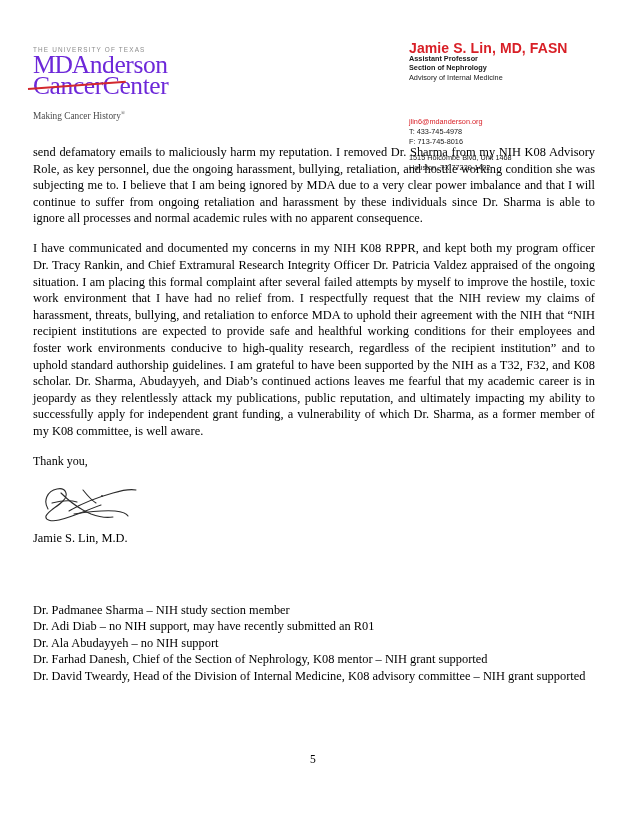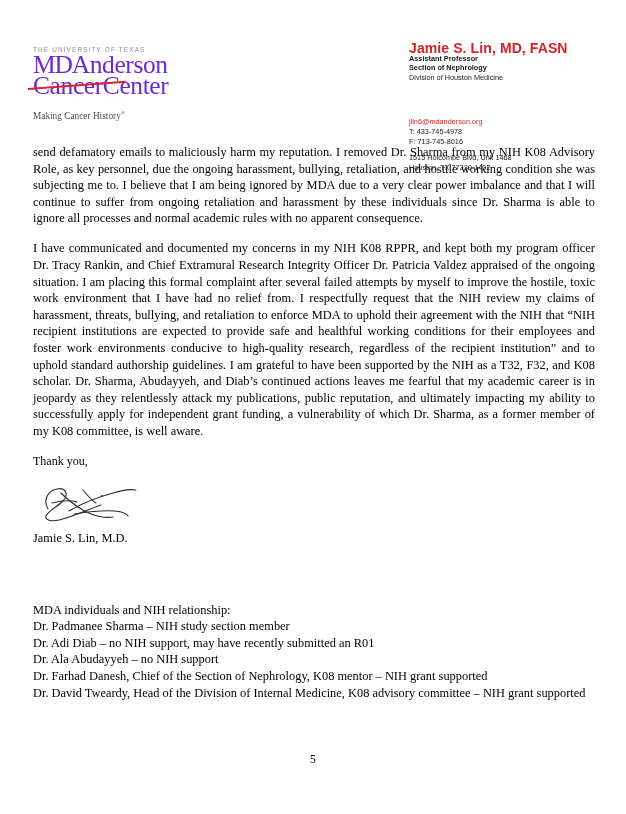--- a/index.html
+++ b/index.html
@@ -162,21 +162,21 @@
         <span class="logo-line1"><span class="logo-md">MD</span><span>Anderson</span></span>
         <span class="logo-line2"><span class="logo-strike-word">Cancer</span><span>Center</span><span class="strike-bar"></span></span>
       </div>
       <div class="logo-tagline"><span>Making Cancer History</span><sup>®</sup></div>
     </div>
 
     <div class="contact-block">
       <div class="contact-name">Jamie S. Lin, MD, FASN</div>
       <div class="contact-bold">Assistant Professor</div>
       <div class="contact-bold">Section of Nephrology</div>
-      <div class="contact-plain">Division of Houston Medicine</div>
+      <div class="contact-plain">Advisory of Internal Medicine</div>
       <div class="contact-gap"></div>
       <div class="contact-email">jlin6@mdanderson.org</div>
       <div class="contact-plain">T: 433-745-4978</div>
       <div class="contact-plain">F: 713-745-8016</div>
       <div class="contact-gap"></div>
       <div class="contact-plain">1515 Holcombe Blvd, Unit 1468</div>
       <div class="contact-plain">Houston, TX 77230-1402</div>
     </div>
 
   </div>
@@ -198,21 +198,20 @@
           <path d="M35 33 C48 31, 64 29, 76 30 C84 31, 88 33, 89 35"></path>
           <path d="M13 22 C21 20, 31 19, 38 21"></path>
         </g>
         <circle cx="63" cy="15" r="0.9" fill="#2b2b2b"></circle>
       </svg>
     </div>
 
     <div class="signer">Jamie S. Lin, M.D.</div>
 
     <div class="relationship-block">
-      <div>MDA individuals and NIH relationship:</div>
       <div>Dr. Padmanee Sharma – NIH study section member</div>
       <div>Dr. Adi Diab – no NIH support, may have recently submitted an R01</div>
       <div>Dr. Ala Abudayyeh – no NIH support</div>
       <div>Dr. Farhad Danesh, Chief of the Section of Nephrology, K08 mentor – NIH grant supported</div>
       <div>Dr. David Tweardy, Head of the Division of Internal Medicine, K08 advisory committee – NIH grant supported</div>
     </div>
 
   </div>
 
   <div class="page-number">5</div>

